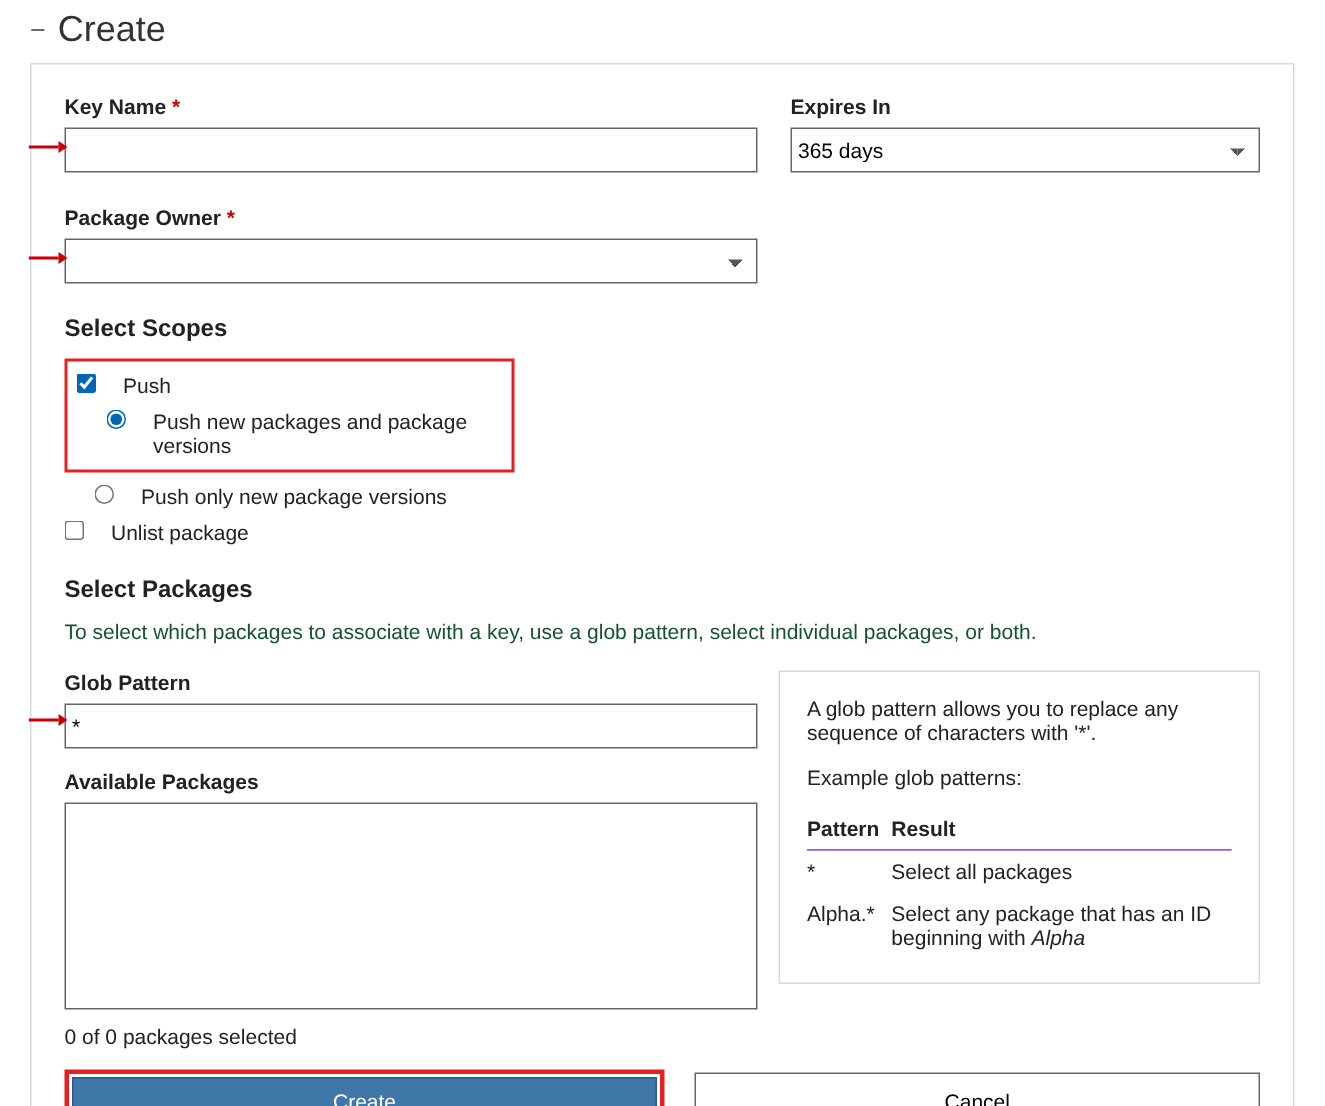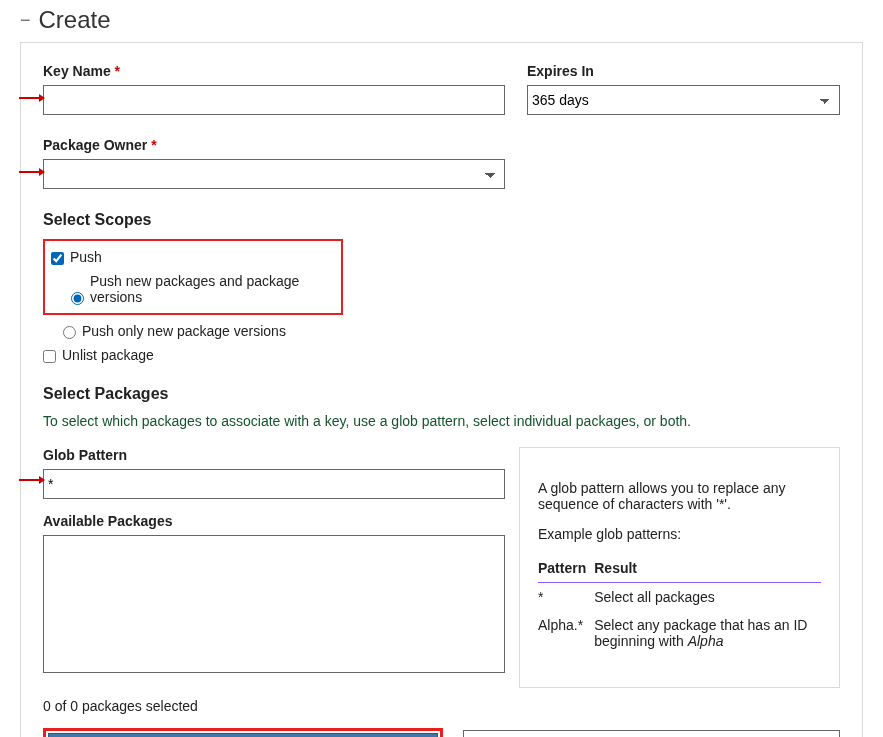--- a/index.html
+++ b/index.html
@@ -11,30 +11,30 @@
     .row { display: flex; gap: 22px; }
     .col-left { flex: 0 0 462px; }
     .col-right { flex: 1; }
     .field-group { margin-bottom: 22px; position: relative; }
     .field-label { font-weight: 600; font-size: 14px; margin-bottom: 6px; display: block; }
     .req { color: #cc0000; }
     input[type="text"], select { width: 100%; height: 30px; border: 1px solid #666; padding: 4px 4px; font-size: 14px; font-family: inherit; background: #fff; }
     select { appearance: none; -webkit-appearance: none; padding-right: 28px; background-image: linear-gradient(45deg, transparent 50%, #555 50%), linear-gradient(135deg, #555 50%, transparent 50%); background-position: calc(100% - 14px) 13px, calc(100% - 9px) 13px; background-size: 5px 5px, 5px 5px; background-repeat: no-repeat; }
     .section-heading { font-weight: 700; font-size: 16px; margin-bottom: 10px; }
     .scope-box { border: 2px solid #e62020; padding: 8px 10px 8px 6px; margin-bottom: 6px; width: 300px; }
-    .scope-line { display: flex; align-items: flex-end; gap: 6px; margin-bottom: 8px; font-size: 14px; }
+    .scope-line { display: flex; align-items: flex-start; gap: 18px; margin-bottom: 8px; font-size: 14px; }
     .scope-line:last-child { margin-bottom: 0; }
     .scope-sub { margin-left: 20px; }
     input[type="checkbox"], input[type="radio"] { accent-color: #0067b8; }
     .scope-rest { margin-top: 0; }
     .scope-rest .scope-line { margin-top: 8px; }
     .help-text { font-size: 14px; color: #14532d; margin-bottom: 18px; }
     .glob-row { display: flex; gap: 14px; align-items: flex-start; }
     .glob-left { flex: 0 0 462px; }
-    .glob-right { flex: 1; border: 1px solid #d9d9d9; padding: 32px 18px; font-size: 14px; }
+    .glob-right { flex: 1; border: 1px solid #d9d9d9; padding: 16px 18px; font-size: 14px; }
     .glob-right p { margin-bottom: 14px; }
     .glob-table { width: 100%; border-collapse: collapse; font-size: 14px; }
     .glob-table th { text-align: left; font-weight: 600; padding: 4px 8px 6px 0; border-bottom: 1px solid #8b5cf6; }
     .glob-table td { vertical-align: top; padding: 6px 8px 6px 0; }
     .glob-table td em { font-style: italic; }
     .avail-box { border: 1px solid #666; height: 138px; background: #fff; margin-top: 6px; }
     .pkg-count { font-size: 14px; margin-top: 10px; margin-bottom: 14px; }
     .button-row { display: flex; gap: 20px; }
     .btn-create-wrap { border: 3px solid #e62020; padding: 2px; flex: 0 0 400px; }
     .btn-create { width: 100%; height: 32px; background: #3e77a8; color: #fff; border: 1px solid #2b5a84; font-size: 14px; cursor: pointer; font-family: inherit; }

